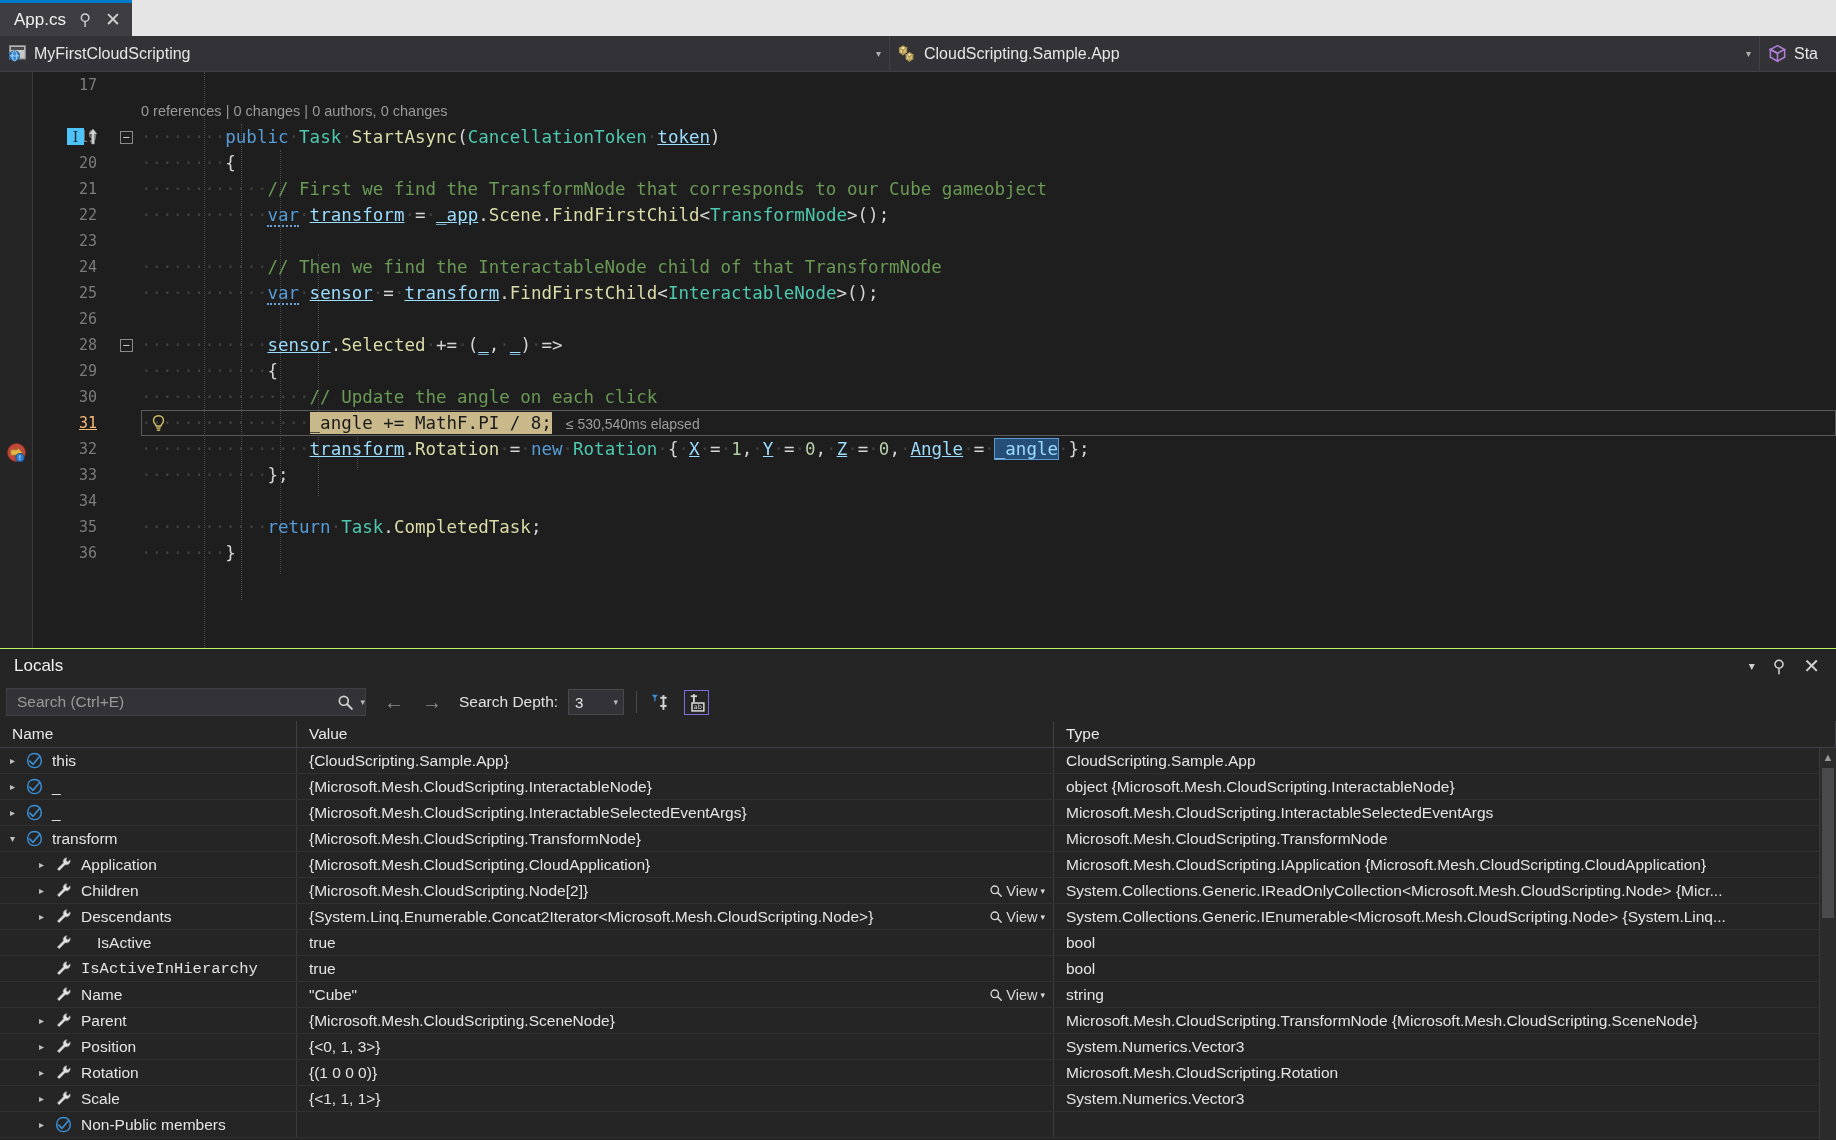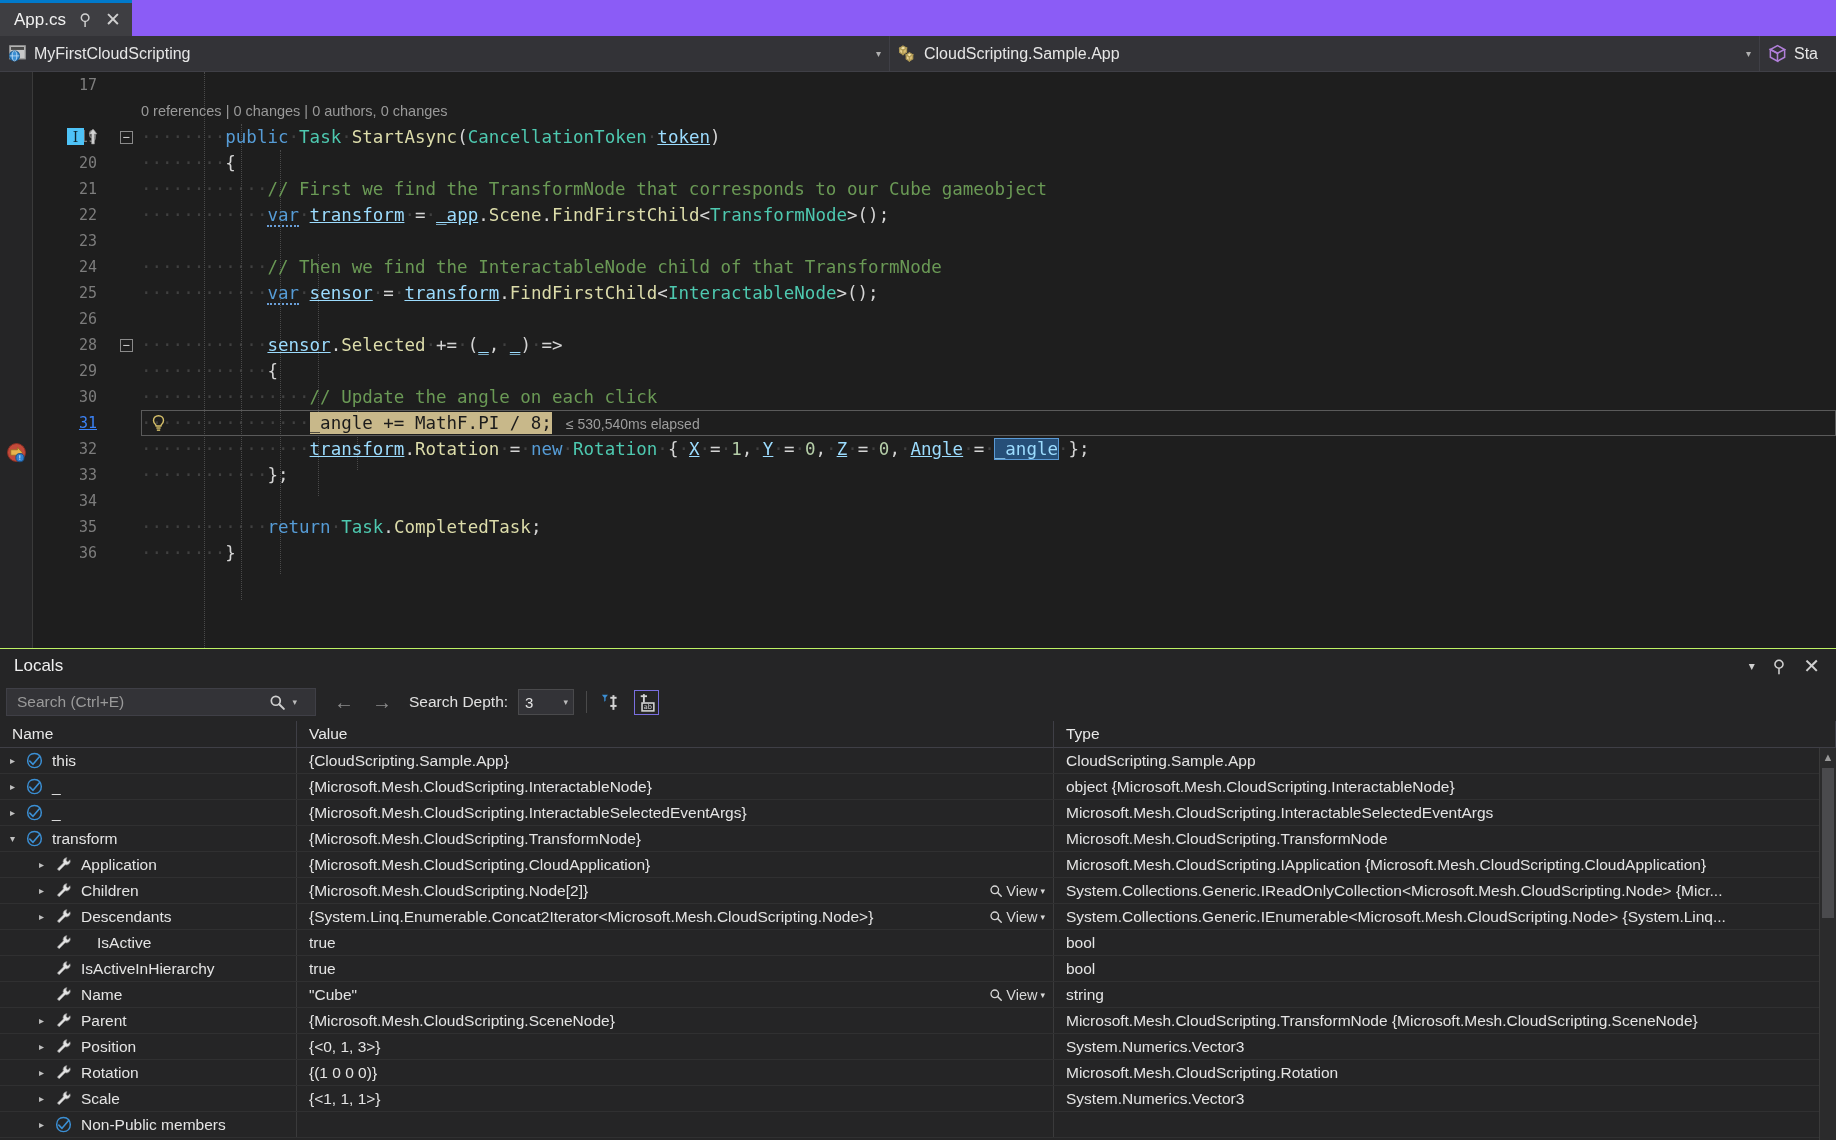--- a/index.html
+++ b/index.html
@@ -7,21 +7,21 @@
     width: 1836px; height: 1140px;
     background: #1e1e1e;
     font-family: "Liberation Sans", sans-serif;
     overflow: hidden;
     color: #d4d4d4;
   }
 
   
   #tabstrip {
     height: 36px;
-    background: #8b5cf6;
+    background: #e5e5e5;
     display: flex;
     align-items: stretch;
     position: relative;
   }
   .tab {
     background: #3e3e42;
     border-top: 3px solid #007acc;
     display: flex;
     align-items: center;
     padding: 0 10px 0 14px;
@@ -85,21 +85,21 @@
   .crow {
     height: 26px; display: flex; align-items: center;
     position: relative; white-space: pre;
   }
   .lnum {
     width: 78px; flex: 0 0 78px; text-align: right;
     padding-right: 14px; color: #7d7d7d;
     font-family: "DejaVu Sans Mono", monospace;
     font-size: 15px;
   }
-  .lnum.cur { color: #3b82f6; text-decoration: underline; }
+  .lnum.cur { color: #fdba74; text-decoration: underline; }
   .fold {
     width: 30px; flex: 0 0 30px; text-align: center;
     color: #9a9a9a; font-size: 13px; position: relative;
   }
   .fold .box {
     display: inline-block; width: 13px; height: 13px;
     border: 1px solid #8a8a8a; line-height: 11px;
     font-size: 12px; color: #cfcfcf; text-align: center;
     vertical-align: middle;
   }
@@ -187,23 +187,23 @@
   }
   #locals-title { font-size: 17px; color: #f0f0f0; }
   .hdr-btns { margin-left: auto; display: flex; align-items: center; gap: 18px; padding-right: 6px; }
   .hdr-btn { color: #d0d0d0; cursor: pointer; line-height: 1; }
 
   #locals-toolbar {
     height: 38px; display: flex; align-items: center;
     gap: 0; padding: 0 6px 0 0; background: #252526;
   }
   #search-wrap {
-    width: 310px; height: 28px; margin-left: 6px;
+    width: 360px; height: 28px; margin-left: 6px;
     background: #333337; border: 1px solid #3f3f46;
-    display: flex; align-items: center; padding: 0 18px 0 10px;
+    display: flex; align-items: center; padding: 0 0 0 10px;
   }
   #search-input {
     flex: 1; background: transparent; border: none; outline: none;
     color: #cccccc; font-size: 15.5px;
     font-family: "Liberation Sans", sans-serif;
   }
   #search-input::placeholder { color: #9a9a9a; }
   .tb-ico { color: #b8b8b8; cursor: pointer; display: flex; align-items: center; }
   .tb-gap { width: 14px; }
   .arrow-nav { font-size: 20px; color: #8d8d8d; padding: 0 9px; }
@@ -703,21 +703,21 @@
         </div>
         <div class="trow">
           <div class="td name col-name">
             <span class="indent" style="width: 24px;"></span>
             <span class="twisty"></span>
             <span style="display: flex; align-items: center; flex: 0 0 19px;">
               <svg width="17" height="17" viewBox="0 0 16 16">
                 <path d="M11.2 1.6 a3.6 3.6 0 0 0 -3.3 5 L2.2 12.2 l1.7 1.7 5.6 -5.7 a3.6 3.6 0 0 0 4.6 -4.6 l-2.1 2.1 -1.7 -1.7 z" fill="#e4e4e4" stroke="#8f8f8f" stroke-width="0.7"></path>
               </svg>
             </span>
-            <span style="padding-left: 2px;">IsActiveInHierarchy</span>
+            <span style="padding-left: 2px; font-family: Liberation Mono, monospace;">IsActiveInHierarchy</span>
           </div>
           <div class="td value col-value">
             <span>true</span>
           </div>
           <div class="td type col-type">
             <span>bool</span>
           </div>
         </div>
         <div class="trow">
           <div class="td name col-name">

